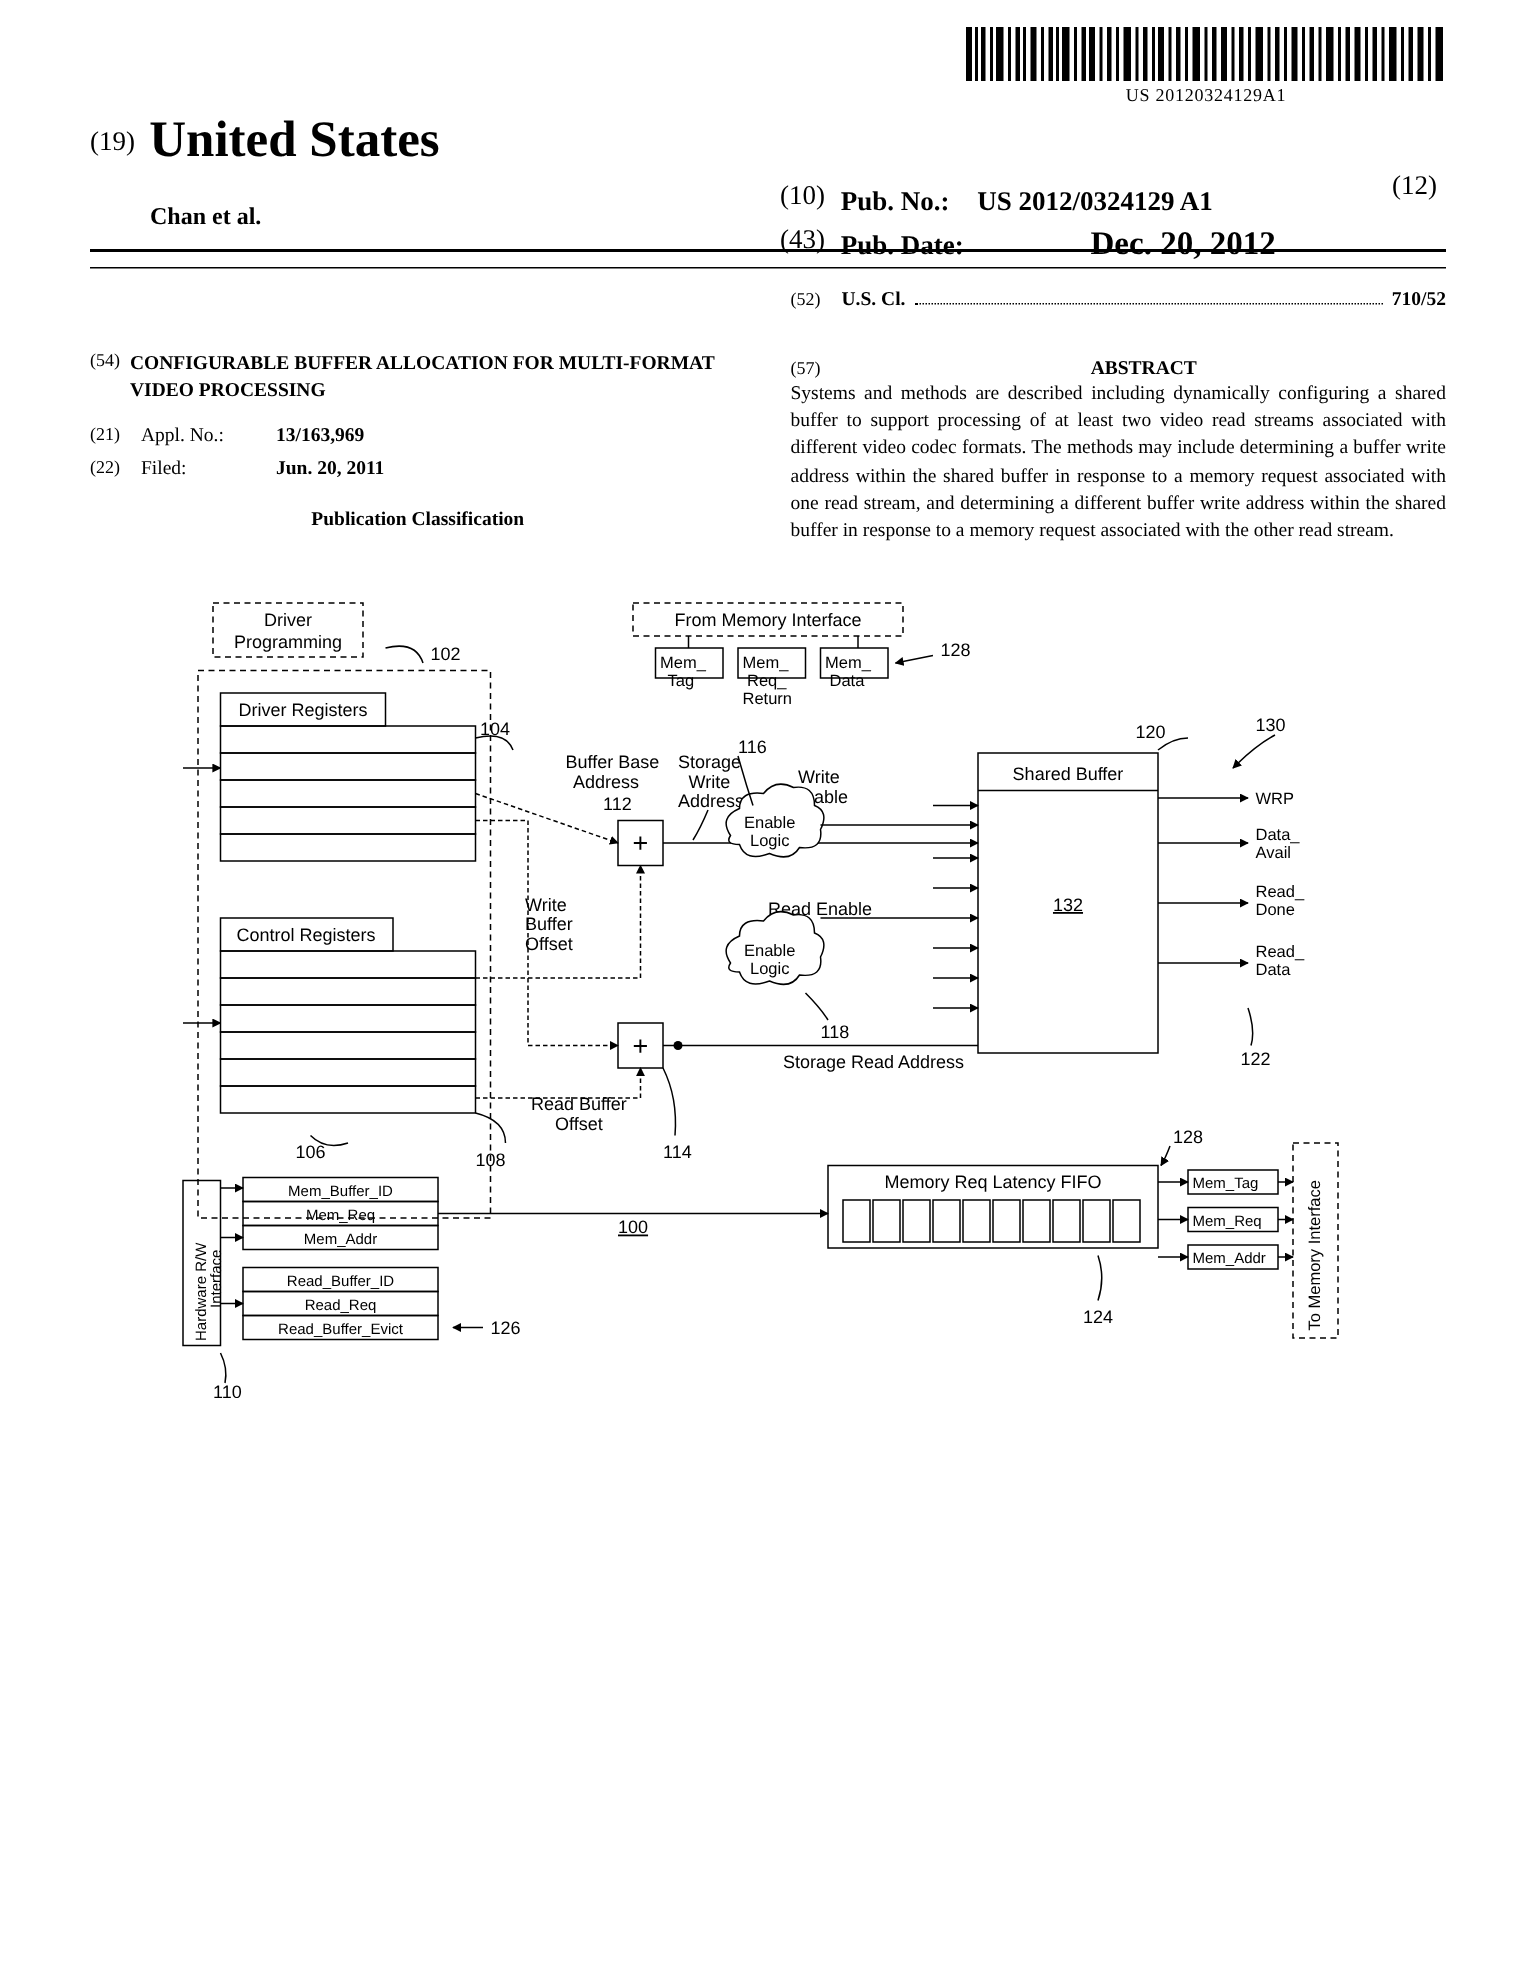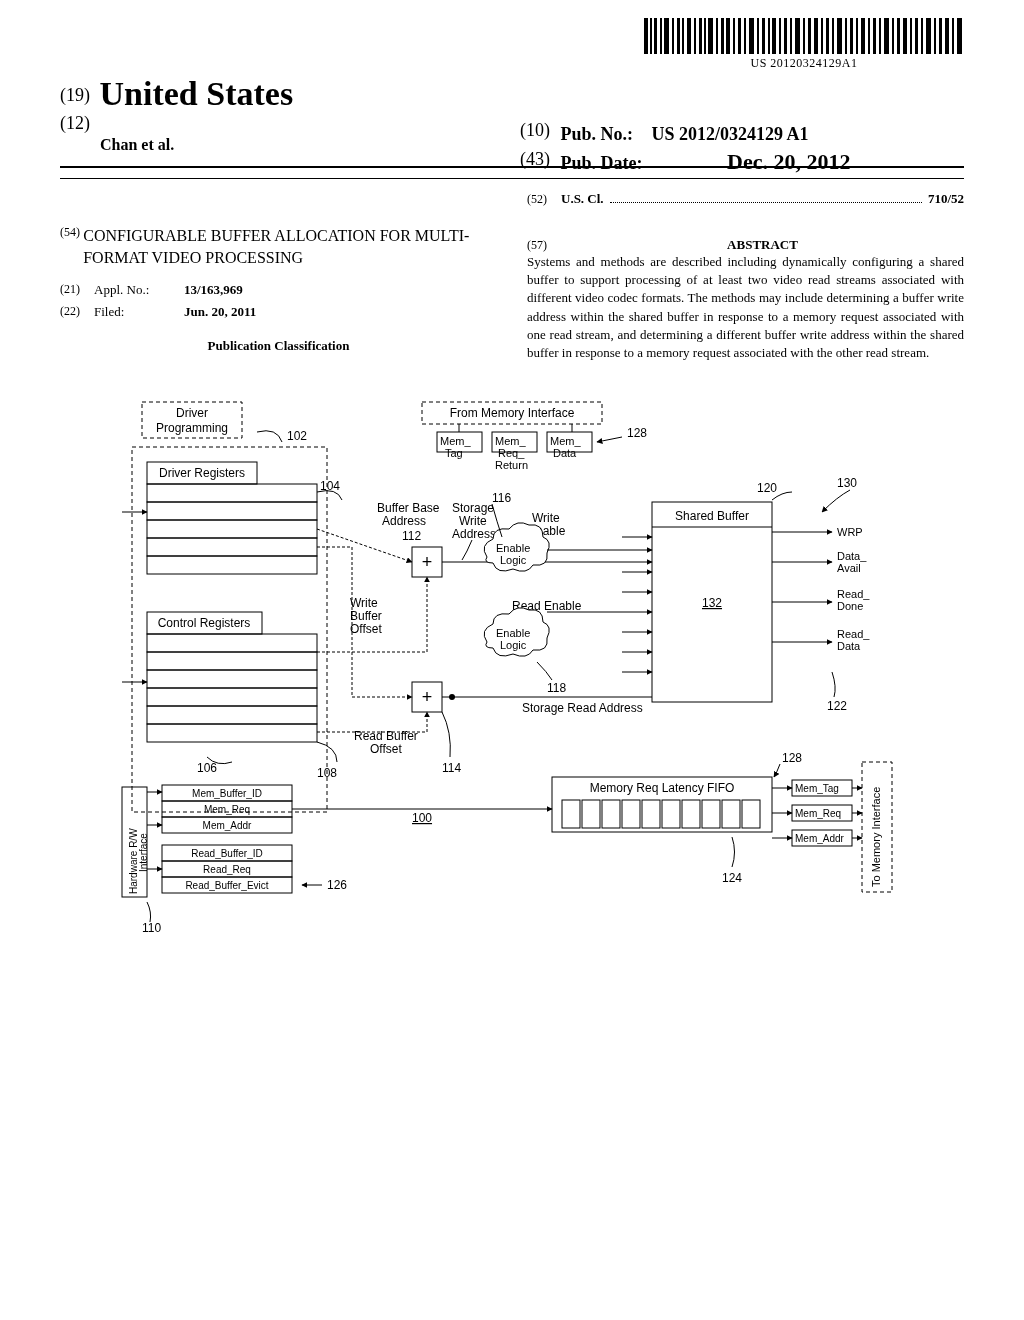--- a/index.html
+++ b/index.html
@@ -32,20 +32,21 @@
     margin-top: 55px;
   }
   .line-19 { font-size: 14px; }
   .country {
     font-size: 34px;
     font-weight: bold;
   }
   .pub-title-row {
     display: flex;
     align-items: flex-end;
+    flex-direction: column;
   }
   .pub-title {
     font-size: 28px;
     font-weight: bold;
   }
   .sup-num {
     font-size: 18px;
     margin-right: 6px;
     vertical-align: 4px;
   }
@@ -94,22 +95,22 @@
     font-size: 12px;
   }
   .field-label {
     width: 90px;
   }
   .field-value {
     flex: 1;
     font-weight: bold;
   }
   .title-54 {
-    font-weight: normal;
-    font-size: 16px;
+    font-weight: bold;
+    font-size: 13px;
     line-height: 1.35;
   }
   .inventors-block .names {
     font-weight: normal;
     line-height: 1.4;
   }
   .inventors-block .names b { font-weight: bold; }
   .pub-class {
     text-align: center;
     font-weight: bold;

